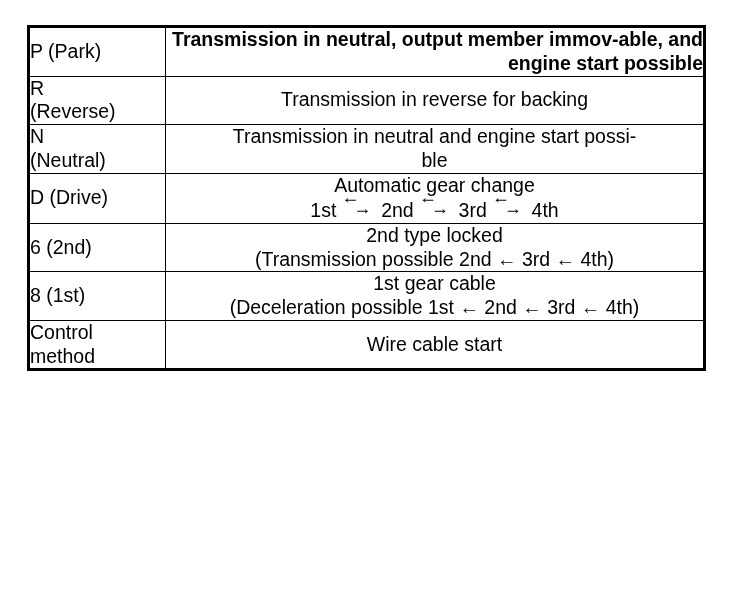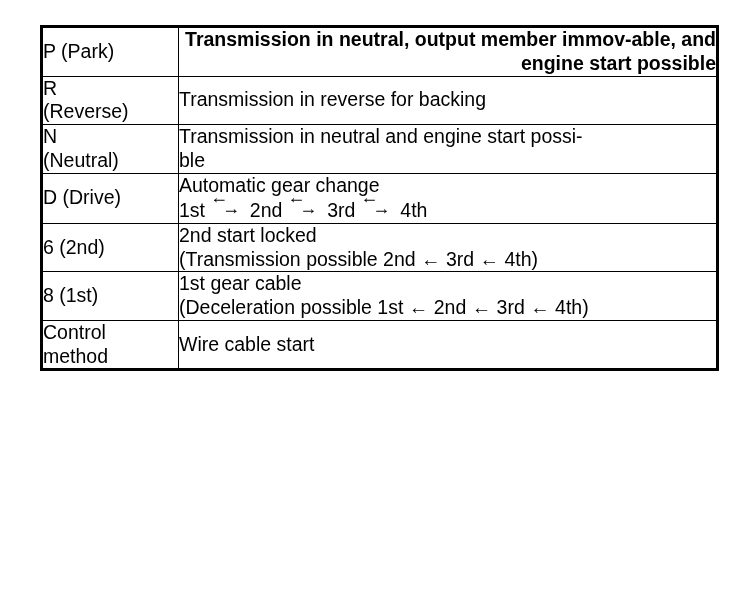--- a/index.html
+++ b/index.html
@@ -16,21 +16,20 @@
   }
 
   #shift-table {
     position: absolute;
     left: 27px;
     top: 25px;
     width: 679px;
     border-collapse: collapse;
     table-layout: fixed;
     border: 3px solid #000;
-    margin-left: 13px;
   }
 
   #shift-table td {
     border: 1px solid #000;
     padding: 0;
     vertical-align: middle;
     font-size: 19.5px;
     line-height: 1.22;
     color: #000;
   }
@@ -39,21 +38,21 @@
   td.range-cell {
     width: 135px;
     padding: 3px 0 3px 9px;
     text-align: left;
     white-space: pre-line;
   }
 
   
   td.desc-cell {
     padding: 4px 6px 5px 6px;
-    text-align: left;
+    text-align: center;
   }
   td.desc-cell.align-left {
     text-align: right;
     padding-left: 9px;
     padding-right: 4px;
     font-weight: bold;
   }
 
   .desc-line {
     display: block;
@@ -120,21 +119,21 @@
       <tr>
         <td class="range-cell">D (Drive)</td>
         <td class="desc-cell">
           <span class="desc-line">Automatic gear change</span>
           <span class="desc-line"><span>1st</span> <span class="biarrow"><span class="arr-left">←</span><span class="arr-right">→</span></span> <span>2nd</span> <span class="biarrow"><span class="arr-left">←</span><span class="arr-right">→</span></span> <span>3rd</span> <span class="biarrow"><span class="arr-left">←</span><span class="arr-right">→</span></span> <span>4th</span></span>
         </td>
       </tr>
       <tr>
         <td class="range-cell">6 (2nd)</td>
         <td class="desc-cell">
-          <span class="desc-line">2nd start locked</span>
+          <span class="desc-line">2nd type locked</span>
           <span class="desc-line">(Transmission possible 2nd ← 3rd ← 4th)</span>
         </td>
       </tr>
       <tr>
         <td class="range-cell">8 (1st)</td>
         <td class="desc-cell">
           <span class="desc-line">1st gear cable</span>
           <span class="desc-line">(Deceleration possible 1st ← 2nd ← 3rd ← 4th)</span>
         </td>
       </tr>

